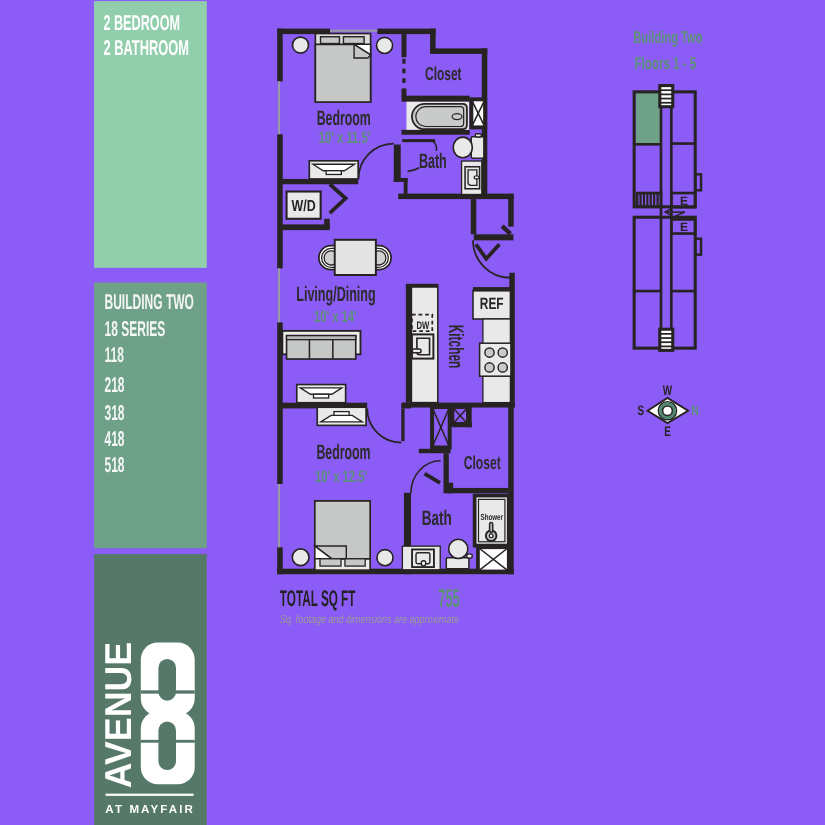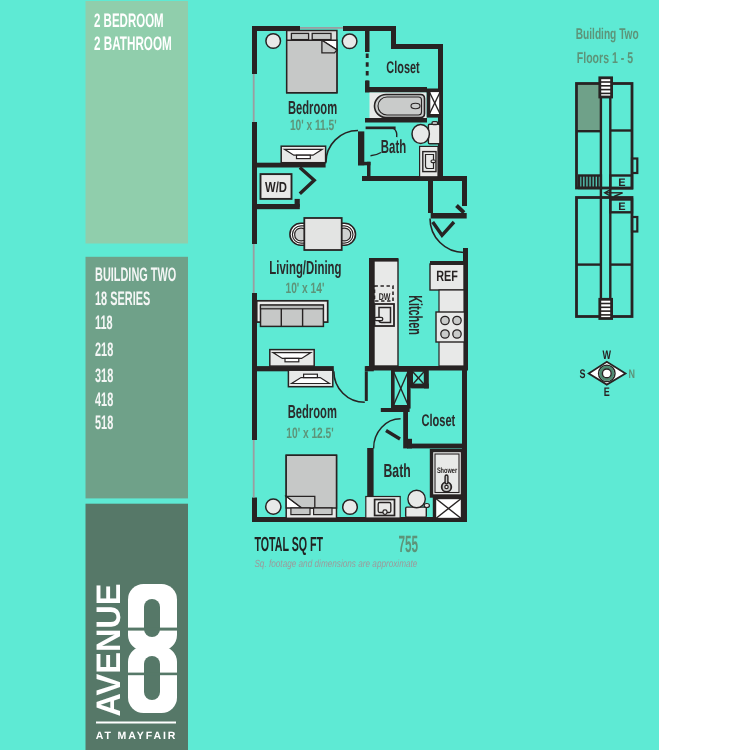--- a/index.html
+++ b/index.html
@@ -1,16 +1,16 @@
 <!DOCTYPE html>
 <html><head>
 <meta charset="utf-8">
 <style>
   html,body{margin:0;padding:0;background:#ffffff;}
-  .page{position:relative;width:659px;height:750px;background:#5eead4;overflow:hidden;
+  .page{position:relative;width:750px;height:750px;background:#8b5cf6;overflow:hidden;
         font-family:"Liberation Sans", sans-serif;}
   svg text{font-family:"Liberation Sans", sans-serif;-webkit-font-smoothing:antialiased;text-rendering:geometricPrecision;}
   *{-webkit-font-smoothing:antialiased;}
 </style>
 </head>
 <body>
 <div class="page">
 <svg width="750" height="750" viewBox="0 0 750 750">
 
   <g>

